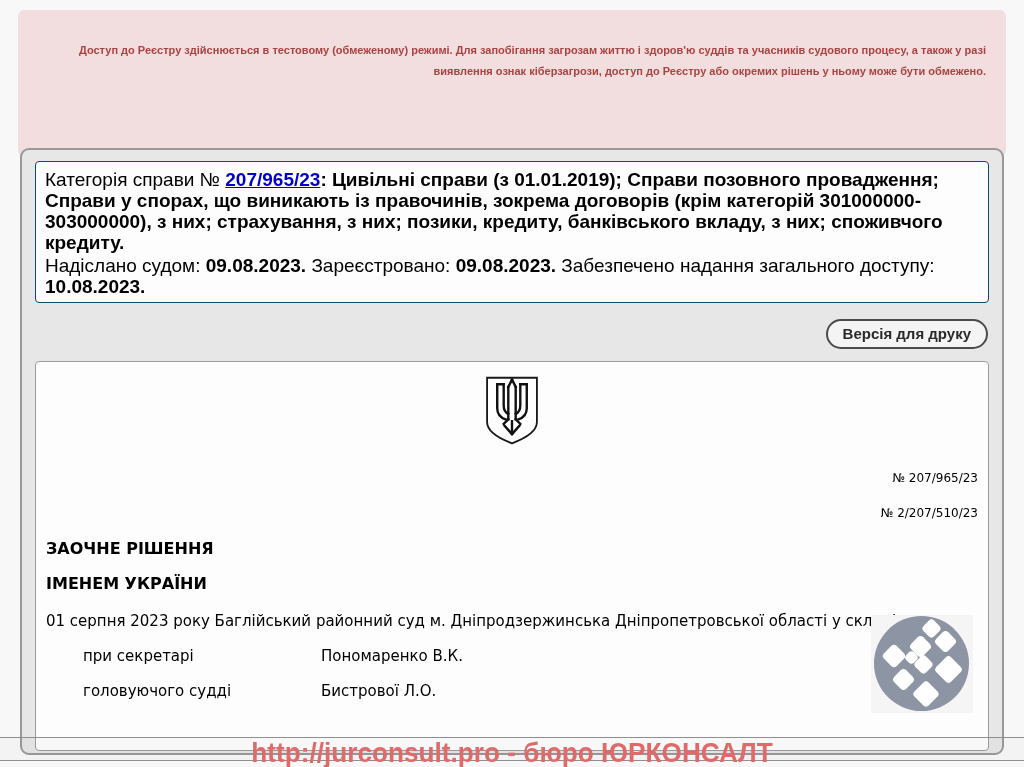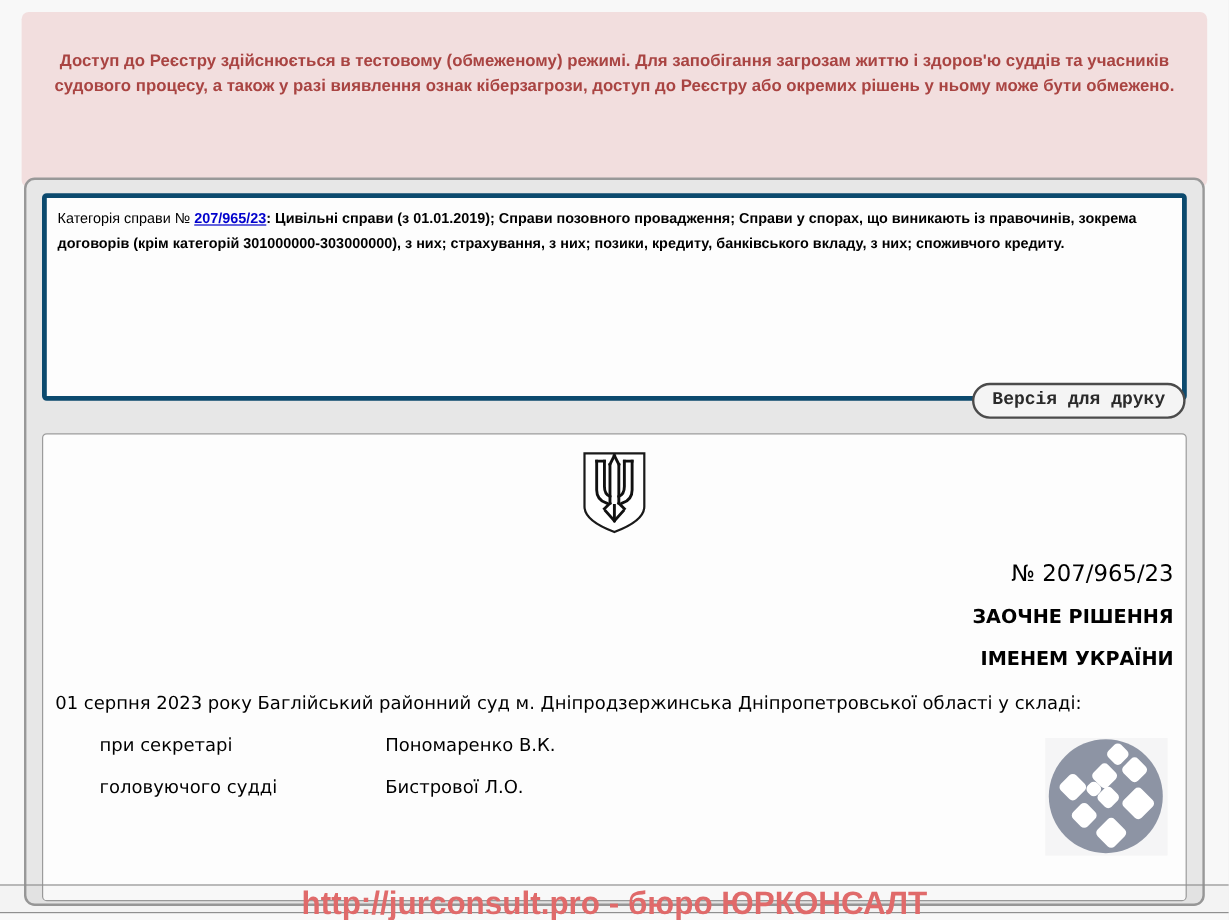--- a/index.html
+++ b/index.html
@@ -8,63 +8,63 @@
     position:relative; overflow:hidden;
     background:#f8f8f8;
     font-family:"Liberation Sans", sans-serif;
     color:#111;
   }
 
   
   .banner {
     position:absolute; left:18px; top:10px; width:988px; height:146px;
     background:#f2dede; border-radius:6px;
-    color:#a94442; font-weight:bold; font-size:14px; line-height:21px;
-    text-align:center; padding:30px 20px 0 20px;
+    color:#a94442; font-weight:bold; font-size:11px; line-height:21px;
+    text-align:right; padding:30px 20px 0 20px;
   }
 
   
   .container {
     position:absolute; left:20px; top:148px; width:984px; height:607px;
     background:#e7e7e7; border:2px solid #999; border-radius:9px;
   }
 
   
   .case-box {
-    position:absolute; left:13px; top:11px; right:13px; height:173px;
-    background:#fdfdfd; border:4px solid #0c4a6e; border-radius:4px;
-    padding:7px 9px; font-size:12px; line-height:21px; color:#000;
+    position:absolute; left:13px; top:11px; right:13px; height:142px;
+    background:#fdfdfd; border:1px solid #0c4a6e; border-radius:4px;
+    padding:7px 9px; font-size:19px; line-height:21px; color:#000;
   }
   .case-box p { margin:0; }
   .case-box p + p { margin-top:2px; }
   .case-box b { font-weight:bold; }
   a.case-link { color:#0000cc; font-weight:bold; text-decoration:underline; cursor:pointer; }
 
   
   .print-btn {
     position:absolute; right:14px; top:169px;
     padding:4px 15px 5px 15px;
     border:2px solid #4b4b4b; border-radius:16px;
     background:#f4f4f4; color:#2a2a2a;
-    font-weight:bold; font-size:15px; font-family:Liberation Mono, monospace;
+    font-weight:bold; font-size:15px; font-family:Liberation Sans, sans-serif;
     cursor:pointer;
   }
 
   
   .doc-box {
     position:absolute; left:13px; top:211px; right:13px; height:390px;
     background:#fdfdfd; border:1px solid #9c9c9c; border-radius:4px;
     padding:12px 10px; overflow:hidden;
     font-family:"DejaVu Sans", sans-serif; font-size:15px; color:#000;
   }
   .emblem { display:block; width:56px; height:72px; margin:1px auto 0 auto; }
-  .doc-num { text-align:right; font-size:19px; line-height:19px; }
+  .doc-num { text-align:right; font-size:12px; line-height:19px; }
   .doc-num.first { margin-top:22px; }
   .doc-num.second { margin-top:16px; }
-  .doc-title { text-align:right; font-weight:bold; font-size:16px; line-height:19px; margin-top:16px; }
+  .doc-title { text-align:left; font-weight:bold; font-size:16px; line-height:19px; margin-top:16px; }
   .doc-intro { margin-top:16px; line-height:24px; }
   .doc-row { display:flex; margin-top:11px; line-height:24px; }
   .doc-row .lbl { margin-left:37px; width:238px; }
   .doc-body { margin-top:10px; line-height:25px; text-align:justify; text-align-last:justify; }
 
   
   .logo-tile {
     position:absolute; left:871px; top:615px; width:102px; height:98px;
     background:#f5f5f6; z-index:3;
   }
@@ -101,20 +101,21 @@
 <body>
 
 <div class="banner">
   <span>Доступ до Реєстру здійснюється в тестовому (обмеженому) режимі. Для запобігання загрозам життю і здоров'ю суддів та учасників судового процесу, а також у разі виявлення ознак кіберзагрози, доступ до Реєстру або окремих рішень у ньому може бути обмежено.</span>
 </div>
 
 <div class="container">
 
   <div class="case-box">
     <p><span>Категорія справи № </span><a class="case-link">207/965/23</a><b>: </b><b>Цивільні справи (з 01.01.2019); Справи позовного провадження; Справи у спорах, що виникають із правочинів, зокрема договорів (крім категорій 301000000-303000000), з них; страхування, з них; позики, кредиту, банківського вкладу, з них; споживчого кредиту.</b></p>
+    <p><span>Надіслано судом: </span><b>09.08.2023.</b><span> Зареєстровано: </span><b>09.08.2023.</b><span> Забезпечено надання загального доступу: </span><b>10.08.2023.</b></p>
   </div>
 
   <button class="print-btn">Версія для друку</button>
 
   <div class="doc-box">
 
     <svg class="emblem" viewBox="0 0 60 78">
       <path d="M3,3 h54 v48 q0,13 -27,23 q-27,-10 -27,-23 z" fill="#ffffff" stroke="#1a1a1a" stroke-width="2"></path>
       <g stroke="#111" stroke-width="2.6" fill="none" stroke-linecap="square">
         <path d="M14,10 v26 q0,9 9,12"></path>
@@ -128,20 +129,21 @@
         <path d="M14,10 h7"></path>
         <path d="M39,10 h7"></path>
         <path d="M26,48 l-5,5"></path>
         <path d="M34,48 l5,5"></path>
         <path d="M22,55 l8,9 l8,-9"></path>
         <path d="M30,50 v14"></path>
       </g>
     </svg>
 
     <div class="doc-num first">№ 207/965/23</div>
+    <div class="doc-num second">№ 2/207/510/23</div>
 
     <div class="doc-title">ЗАОЧНЕ РІШЕННЯ</div>
     <div class="doc-title">ІМЕНЕМ УКРАЇНИ</div>
 
     <p class="doc-intro">01 серпня 2023 року Баглійський районний суд м. Дніпродзержинська Дніпропетровської області у складі:</p>
 
     <div class="doc-row">
       <span class="lbl">при секретарі</span>
       <span class="val">Пономаренко В.К.</span>
     </div>

